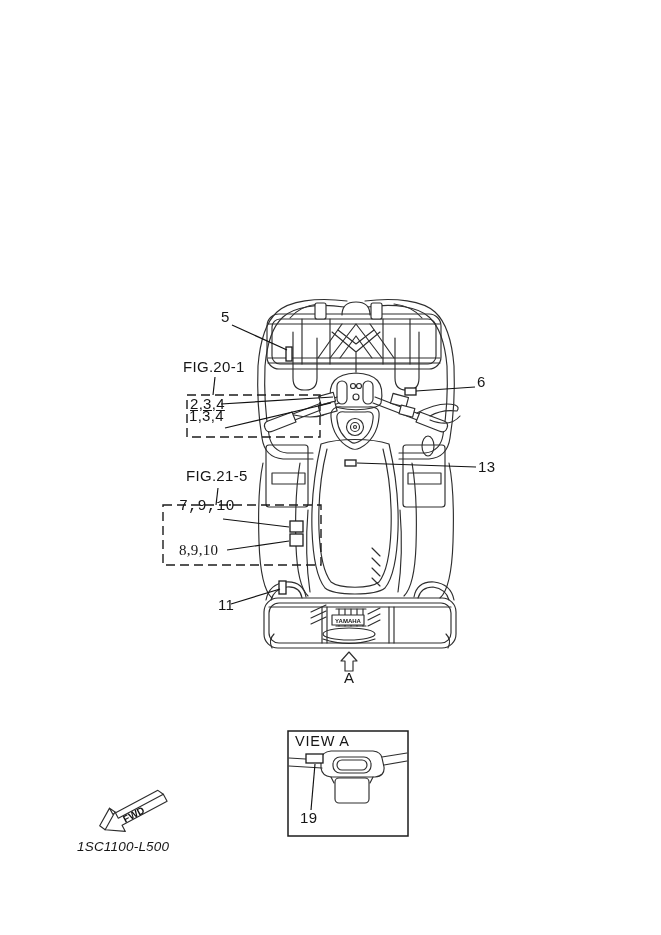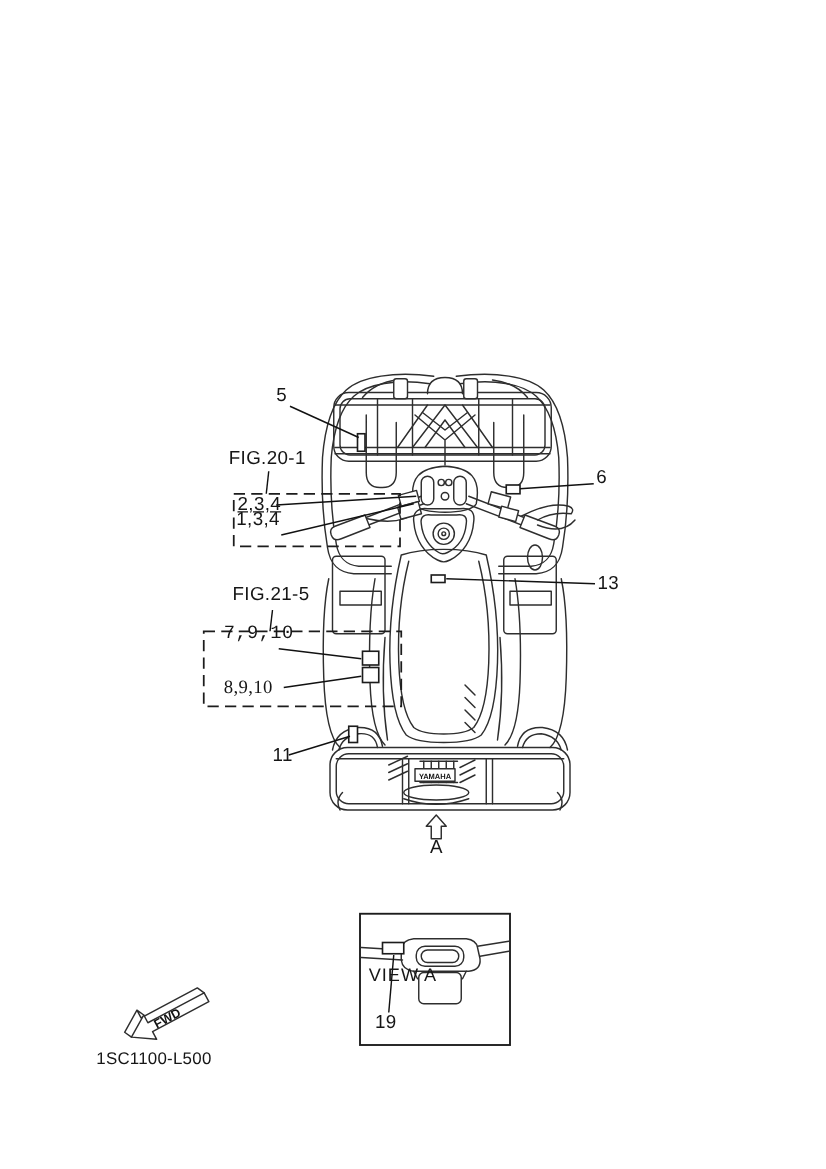--- a/index.html
+++ b/index.html
@@ -188,17 +188,17 @@
 <span class="lbl" style="left:183px;top:359px;">FIG.20-1</span>
 <span class="lbl" style="left:190px;top:396px;text-decoration:underline;">2,3,4</span>
 <span class="lbl" style="left:189px;top:408px;">1,3,4</span>
 <span class="lbl" style="left:477px;top:374px;">6</span>
 <span class="lbl" style="left:478px;top:459px;">13</span>
 <span class="lbl" style="left:186px;top:468px;">FIG.21-5</span>
 <span class="lbl" style="left:179px;top:499px;font-family:Liberation Mono, monospace;">7,9,10</span>
 <span class="lbl" style="left:179px;top:543px;font-family:Liberation Serif, serif;">8,9,10</span>
 <span class="lbl" style="left:207px;top:597px;margin-left:11px;">11</span>
 <span class="lbl" style="left:344px;top:670px;">A</span>
-<span class="lbl view-title" style="left:295px;top:734px;margin-top:40px;">VIEW A</span>
+<span class="lbl view-title" style="left:295px;top:734px;">VIEW A</span>
 <span class="lbl" style="left:300px;top:810px;">19</span>
-<span class="lbl code" style="left:77px;top:840px;">1SC1100-L500</span>
+<span class="lbl code" style="left:77px;top:840px;font-style:italic;">1SC1100-L500</span>
 
 </div>
 
 </body></html>

